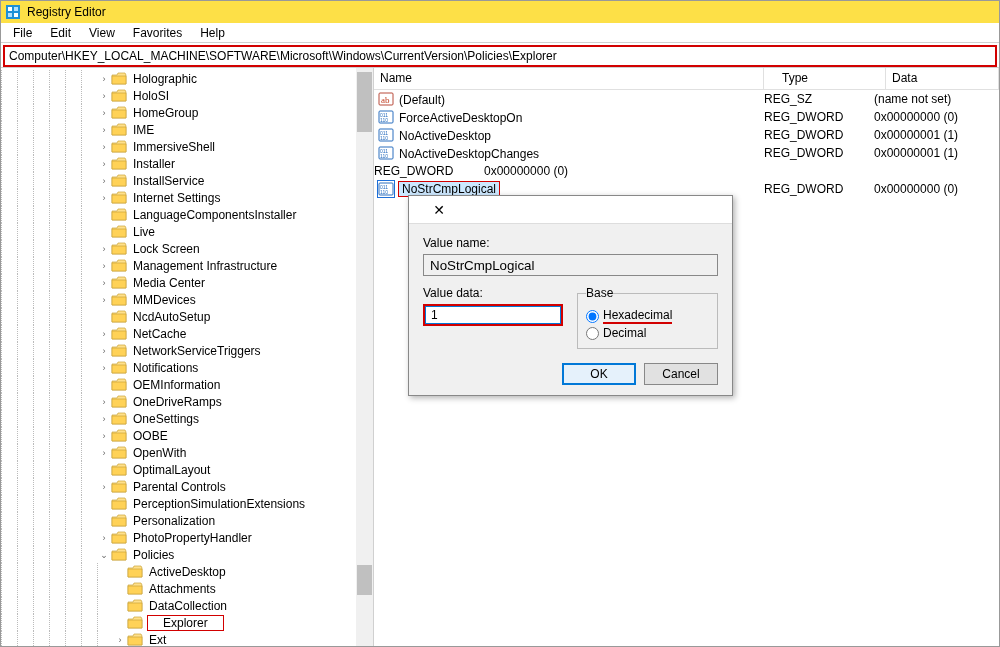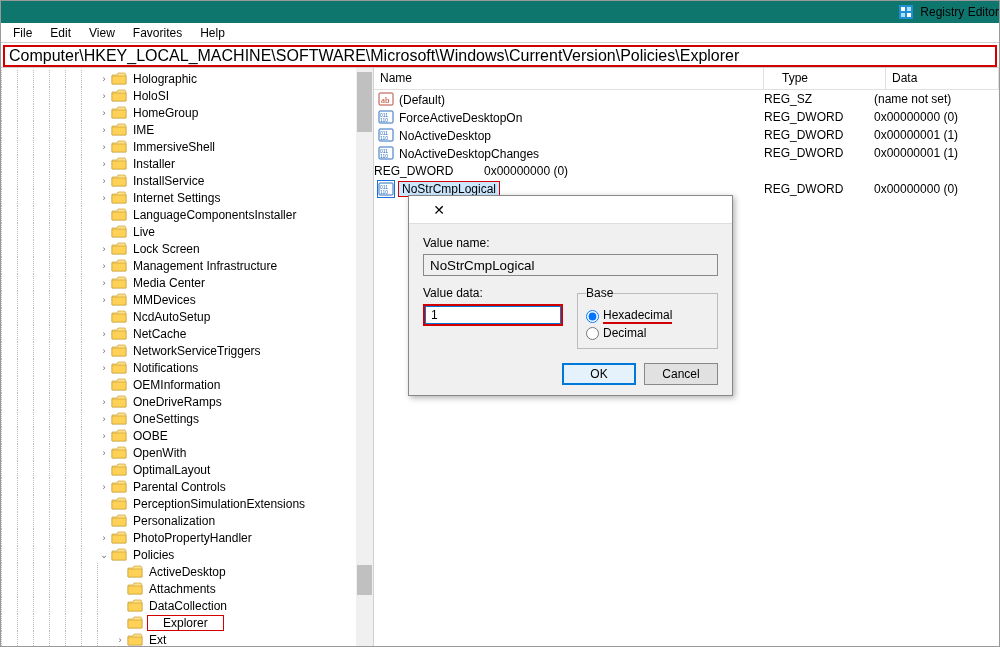--- a/index.html
+++ b/index.html
@@ -1,24 +1,24 @@
 <!DOCTYPE html>
 <html><head>
 <meta charset="utf-8">
 <style>
   * { box-sizing: border-box; margin: 0; padding: 0; }
   body { font-family: "Segoe UI", Tahoma, sans-serif; font-size: 12px; color: #000; background: #fff; overflow: hidden; }
   .window { width: 1000px; height: 647px; border: 1px solid #999; display: flex; flex-direction: column; background: #fff; }
-  .titlebar { display: flex; align-items: center; height: 22px; padding-left: 4px; background: #0f766e; justify-content: flex-end; }
+  .titlebar { display: flex; align-items: center; height: 22px; padding-left: 4px; background: #fde047; }
   .titlebar-icon { width: 16px; height: 16px; margin-right: 6px; }
   .titlebar-text { font-size: 12px; }
   .menubar { display: flex; gap: 2px; height: 20px; align-items: center; padding-left: 4px; border-bottom: 1px solid #d0d0d0; }
   .menubar-item { padding: 2px 8px; cursor: default; }
   .addressbar-row { height: 22px; border: 2px solid #d20000; margin: 2px 2px 0 2px; display: flex; align-items: center; background: #fff; }
-  .addressbar { flex: 1; border: none; height: 18px; padding: 8px 4px; font-size: 16px; outline: none; }
+  .addressbar { flex: 1; border: none; height: 18px; padding: 8px 4px; font-size: 12px; outline: none; }
   .main { flex: 1; display: flex; border-top: 1px solid #d0d0d0; overflow: hidden; }
   .tree-pane { width: 373px; border-right: 1px solid #d0d0d0; position: relative; overflow: hidden; }
   .tree-scroll { position: absolute; top: 0; right: 0; bottom: 0; width: 17px; background: #f0f0f0; }
   .tree-thumb { position: absolute; top: 4px; left: 1px; width: 15px; height: 60px; background: #c0c0c0; }
   .tree-thumb2 { position: absolute; top: 497px; left: 1px; width: 15px; height: 30px; background: #c0c0c0; }
   .tree { padding-top: 2px; }
   .tree-item { display: flex; align-items: center; height: 17px; white-space: nowrap; }
   .expander { width: 14px; text-align: center; color: #666; font-size: 9px; cursor: default; }
   .folder-icon { width: 16px; height: 13px; margin-right: 4px; flex-shrink: 0; }
   .folder-icon svg { display: block; }

